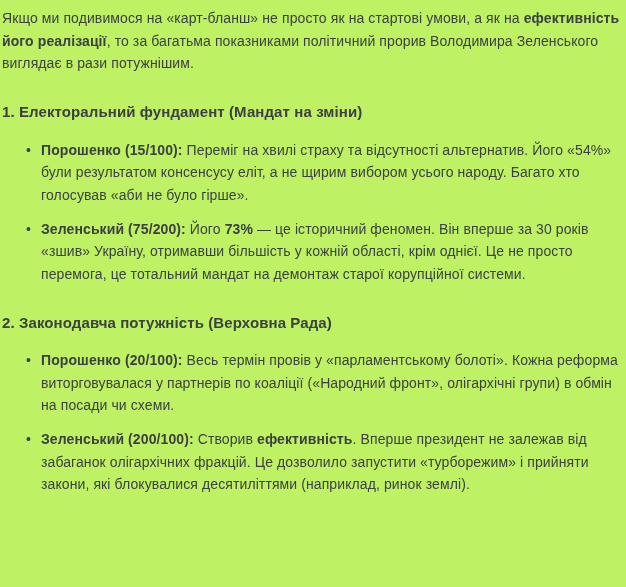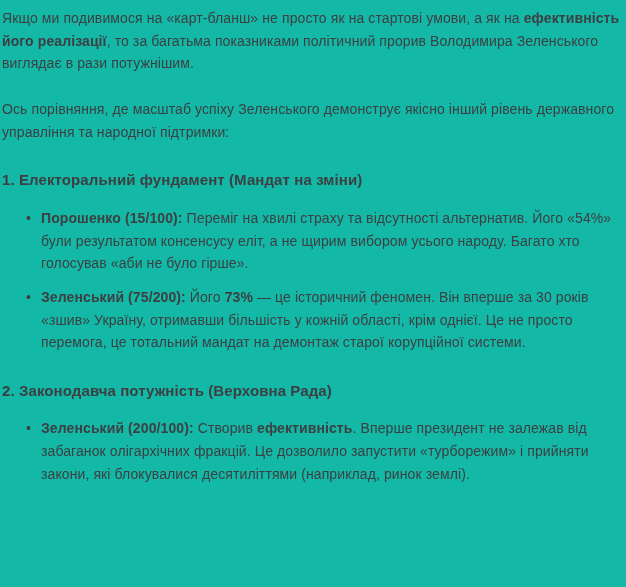--- a/index.html
+++ b/index.html
@@ -10,21 +10,21 @@
   .doc {
     box-sizing: border-box;
     width: 626px;
     min-height: 587px;
     padding: 7px 4px 12px 2px;
     font-family: "Liberation Sans", sans-serif;
     font-size: 14px;
     line-height: 1.62;
     letter-spacing: 0.1px;
     color: #3c4043;
-    background: #14b8a6;
+    background: #bef264;
   }
   p {
     margin: 0 0 23px 0;
   }
   h3 {
     font-size: 15px;
     line-height: 1.5;
     font-weight: 700;
     margin: 26px 0 15px 0;
     color: #3c4043;
@@ -57,34 +57,36 @@
 </style>
 </head>
 <body>
 
 <main class="doc">
 
   <p>
     <span>Якщо ми подивимося на «карт-бланш» не просто як на стартові умови, а як на </span><strong>ефективність його реалізації</strong><span>, то за багатьма показниками політичний прорив Володимира Зеленського виглядає в рази потужнішим.</span>
   </p>
 
-  <p>Ось порівняння, де масштаб успіху Зеленського демонструє якісно інший рівень державного управління та народної підтримки:</p>
 
   <h3>1. Електоральний фундамент (Мандат на зміни)</h3>
 
   <ul>
     <li>
       <strong>Порошенко (15/100):</strong><span> Переміг на хвилі страху та відсутності альтернатив. Його «54%» були результатом консенсусу еліт, а не щирим вибором усього народу. Багато хто голосував «аби не було гірше».</span>
     </li>
     <li>
       <strong>Зеленський (75/200):</strong><span> Його </span><strong>73%</strong><span> — це історичний феномен. Він вперше за 30 років «зшив» Україну, отримавши більшість у кожній області, крім однієї. Це не просто перемога, це тотальний мандат на демонтаж старої корупційної системи.</span>
     </li>
   </ul>
 
   <h3>2. Законодавча потужність (Верховна Рада)</h3>
 
   <ul>
     <li>
+      <strong>Порошенко (20/100):</strong><span> Весь термін провів у «парламентському болоті». Кожна реформа виторговувалася у партнерів по коаліції («Народний фронт», олігархічні групи) в обмін на посади чи схеми.</span>
+    </li>
+    <li>
       <strong>Зеленський (200/100):</strong><span> Створив </span><strong>ефективність</strong><span>. Вперше президент не залежав від забаганок олігархічних фракцій. Це дозволило запустити «турборежим» і прийняти закони, які блокувалися десятиліттями (наприклад, ринок землі).</span>
     </li>
   </ul>
 
 </main>
 
 </body></html>

